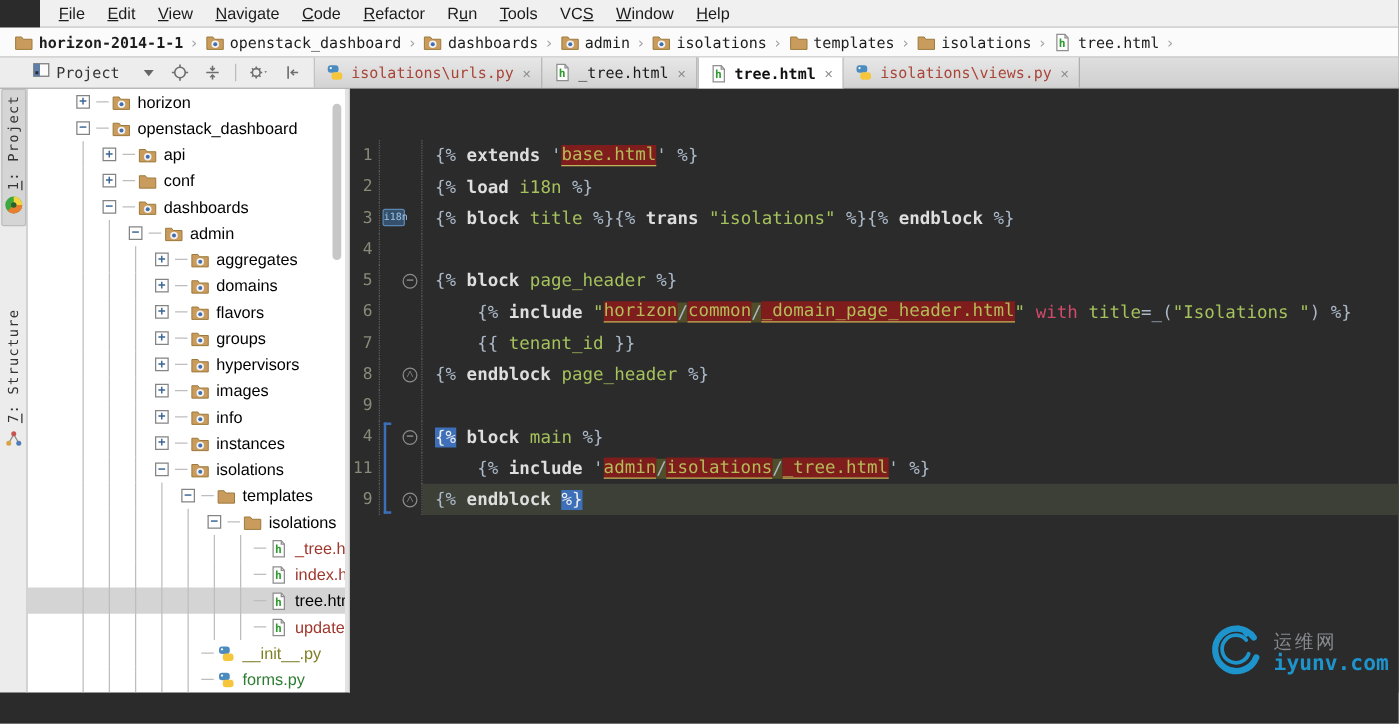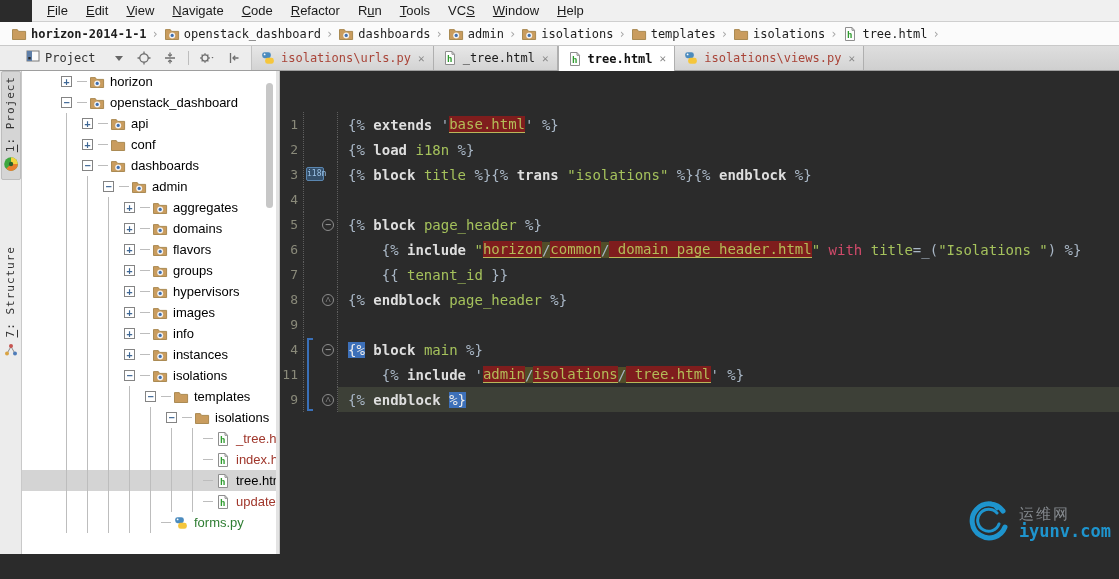--- a/index.html
+++ b/index.html
@@ -818,20 +818,46 @@
               <span class="leafline"></span>
             </span>
             <span class="hstub"></span>
             <span class="ticon" style="display: flex; align-items: center;">
               <svg width="16" height="16" viewBox="0 0 16 16" xmlns="http://www.w3.org/2000/svg">
                 <rect x="2.2" y="2.2" width="8.6" height="6" rx="2.4" fill="#4B8BBE"></rect>
                 <rect x="5.2" y="7.8" width="8.6" height="6" rx="2.4" fill="#F5C63C"></rect>
                 <circle cx="4.6" cy="4.4" r="0.9" fill="#fff"></circle>
               </svg>
             </span>
+            <span class="c-file-olive">__init__.py</span>
+          </div>
+          <div class="trow">
+            <span class="g">
+              <i></i>
+            </span>
+            <span class="g">
+              <i></i>
+            </span>
+            <span class="g">
+              <i></i>
+            </span>
+            <span class="g">
+              <i></i>
+            </span>
+            <span class="tw">
+              <span class="leafline"></span>
+            </span>
+            <span class="hstub"></span>
+            <span class="ticon" style="display: flex; align-items: center;">
+              <svg width="16" height="16" viewBox="0 0 16 16" xmlns="http://www.w3.org/2000/svg">
+                <rect x="2.2" y="2.2" width="8.6" height="6" rx="2.4" fill="#4B8BBE"></rect>
+                <rect x="5.2" y="7.8" width="8.6" height="6" rx="2.4" fill="#F5C63C"></rect>
+                <circle cx="4.6" cy="4.4" r="0.9" fill="#fff"></circle>
+              </svg>
+            </span>
             <span class="c-file-green">forms.py</span>
           </div>
         </div>
       <div class="tree-scroll"></div>
     </div>
 
     <div class="splitter"></div>
 
     <div class="editor">
       <div class="vcs-bracket"></div>

